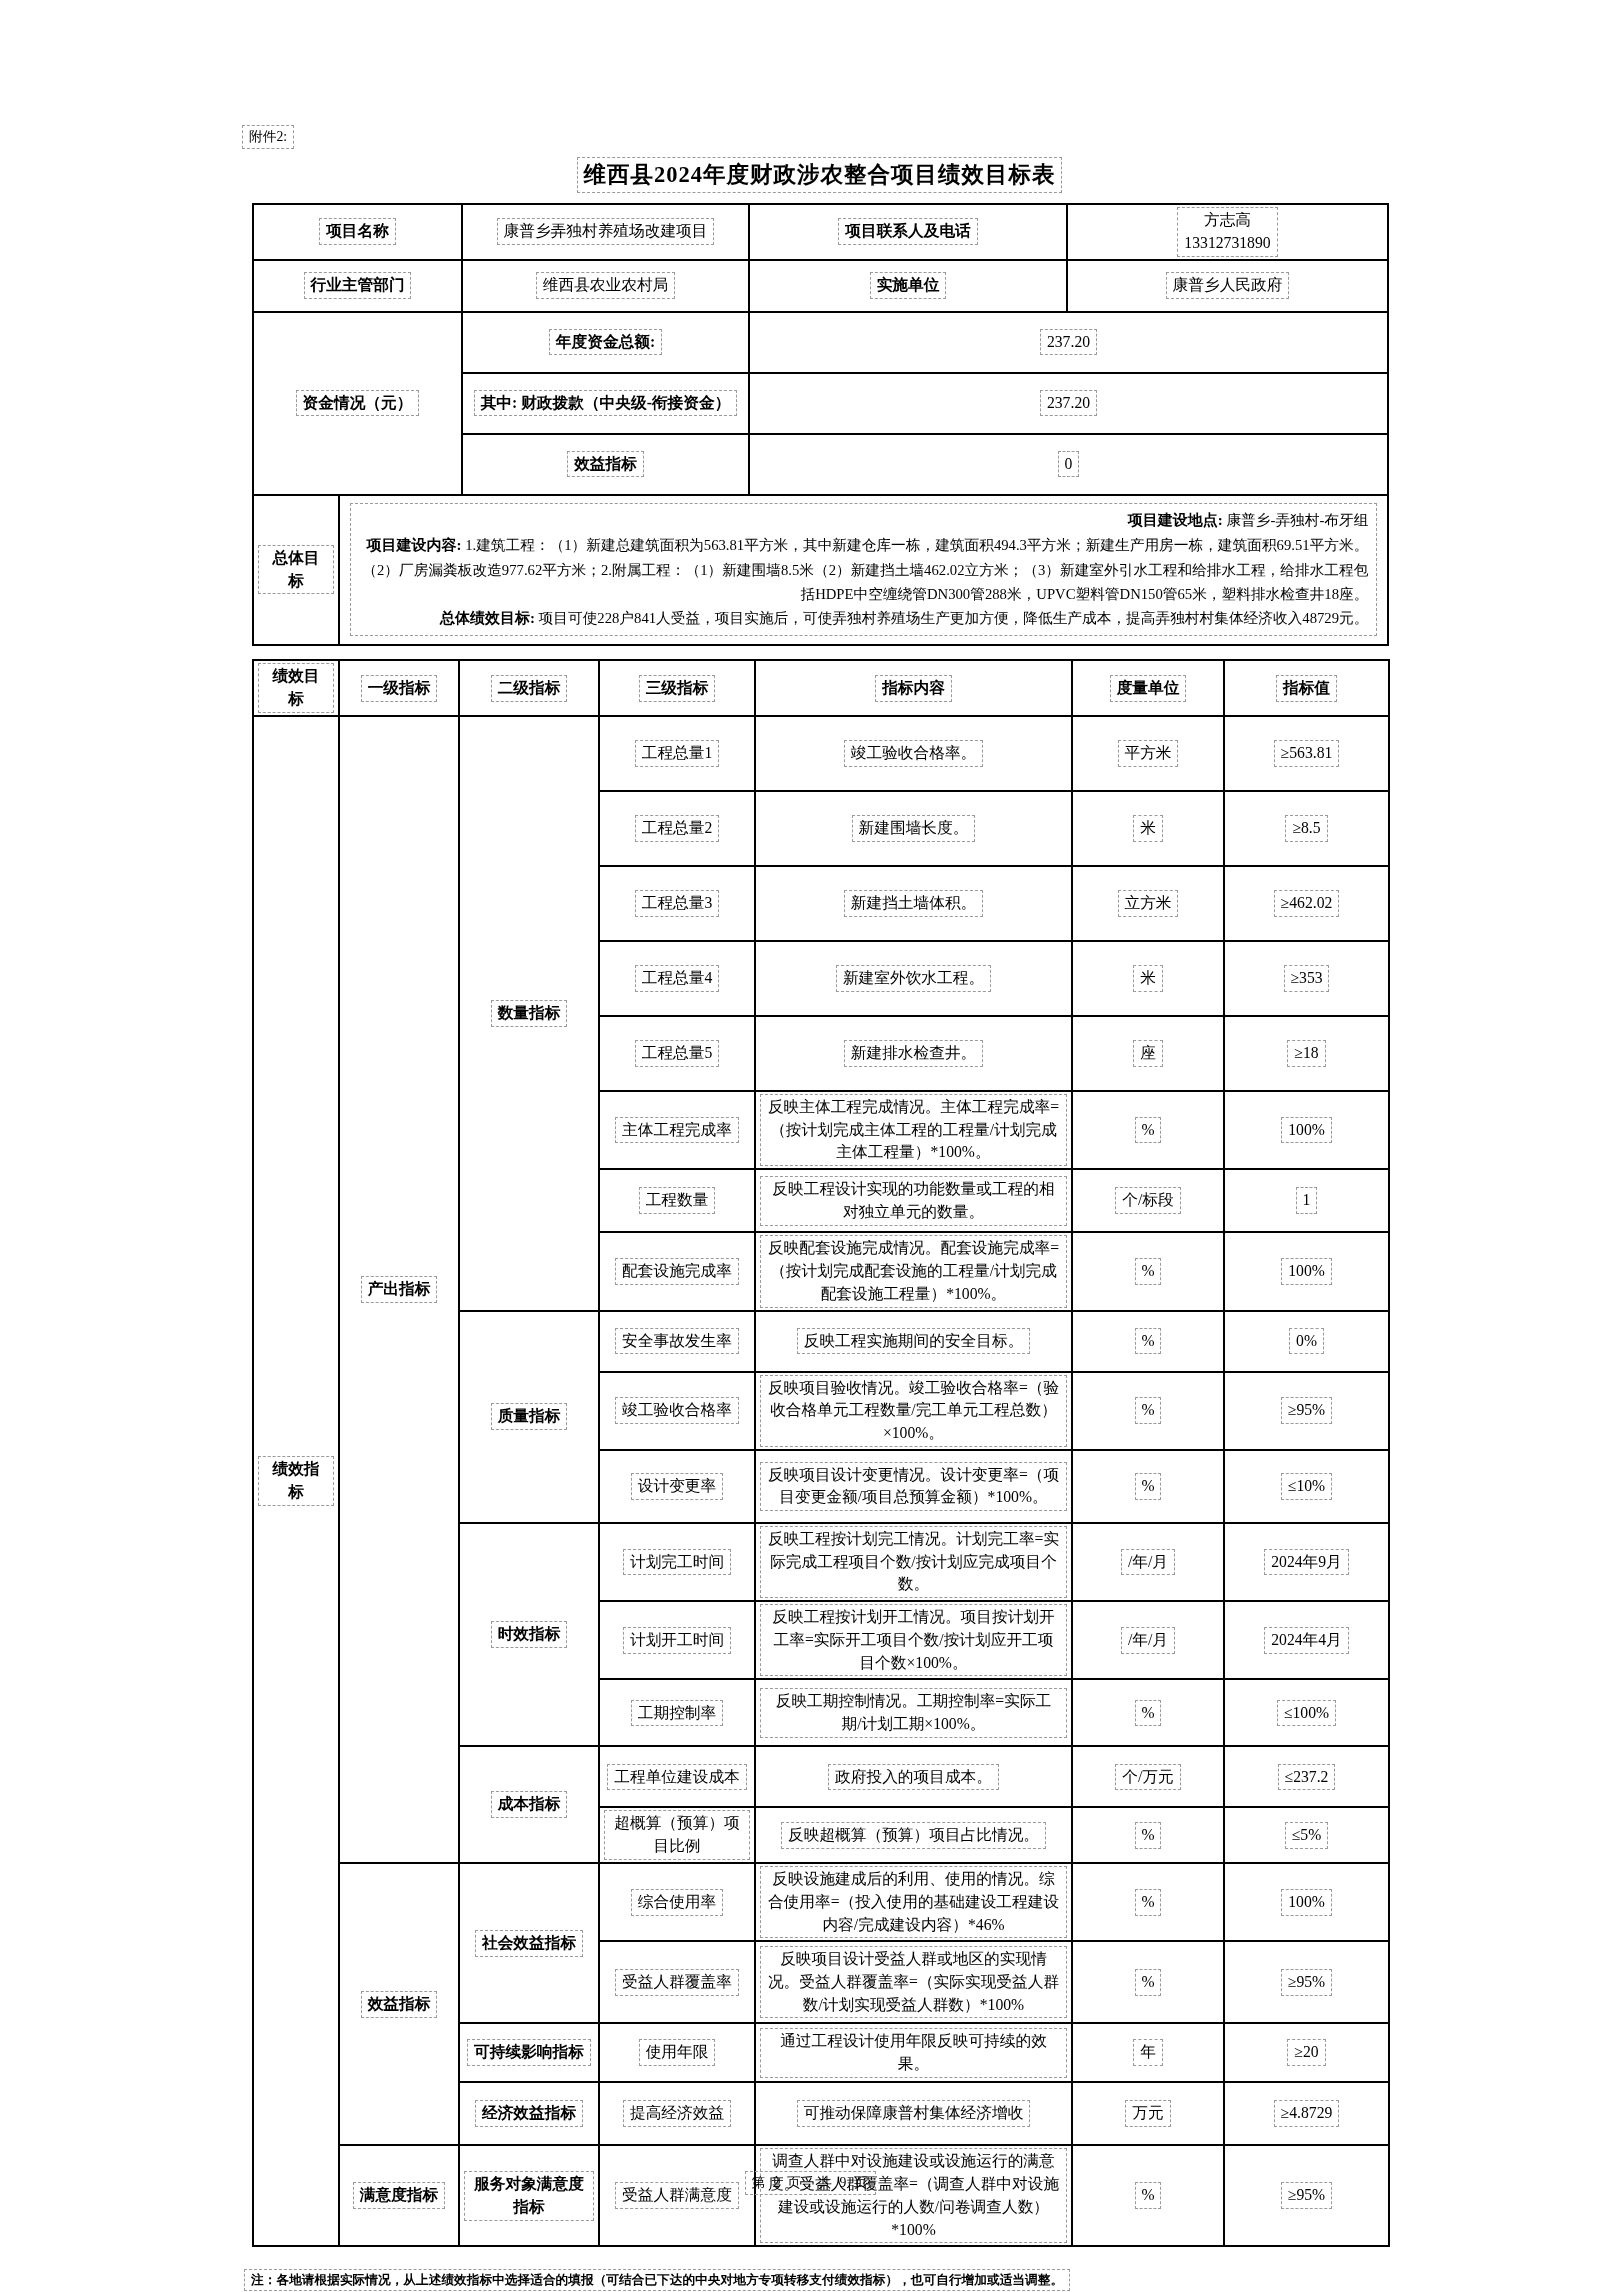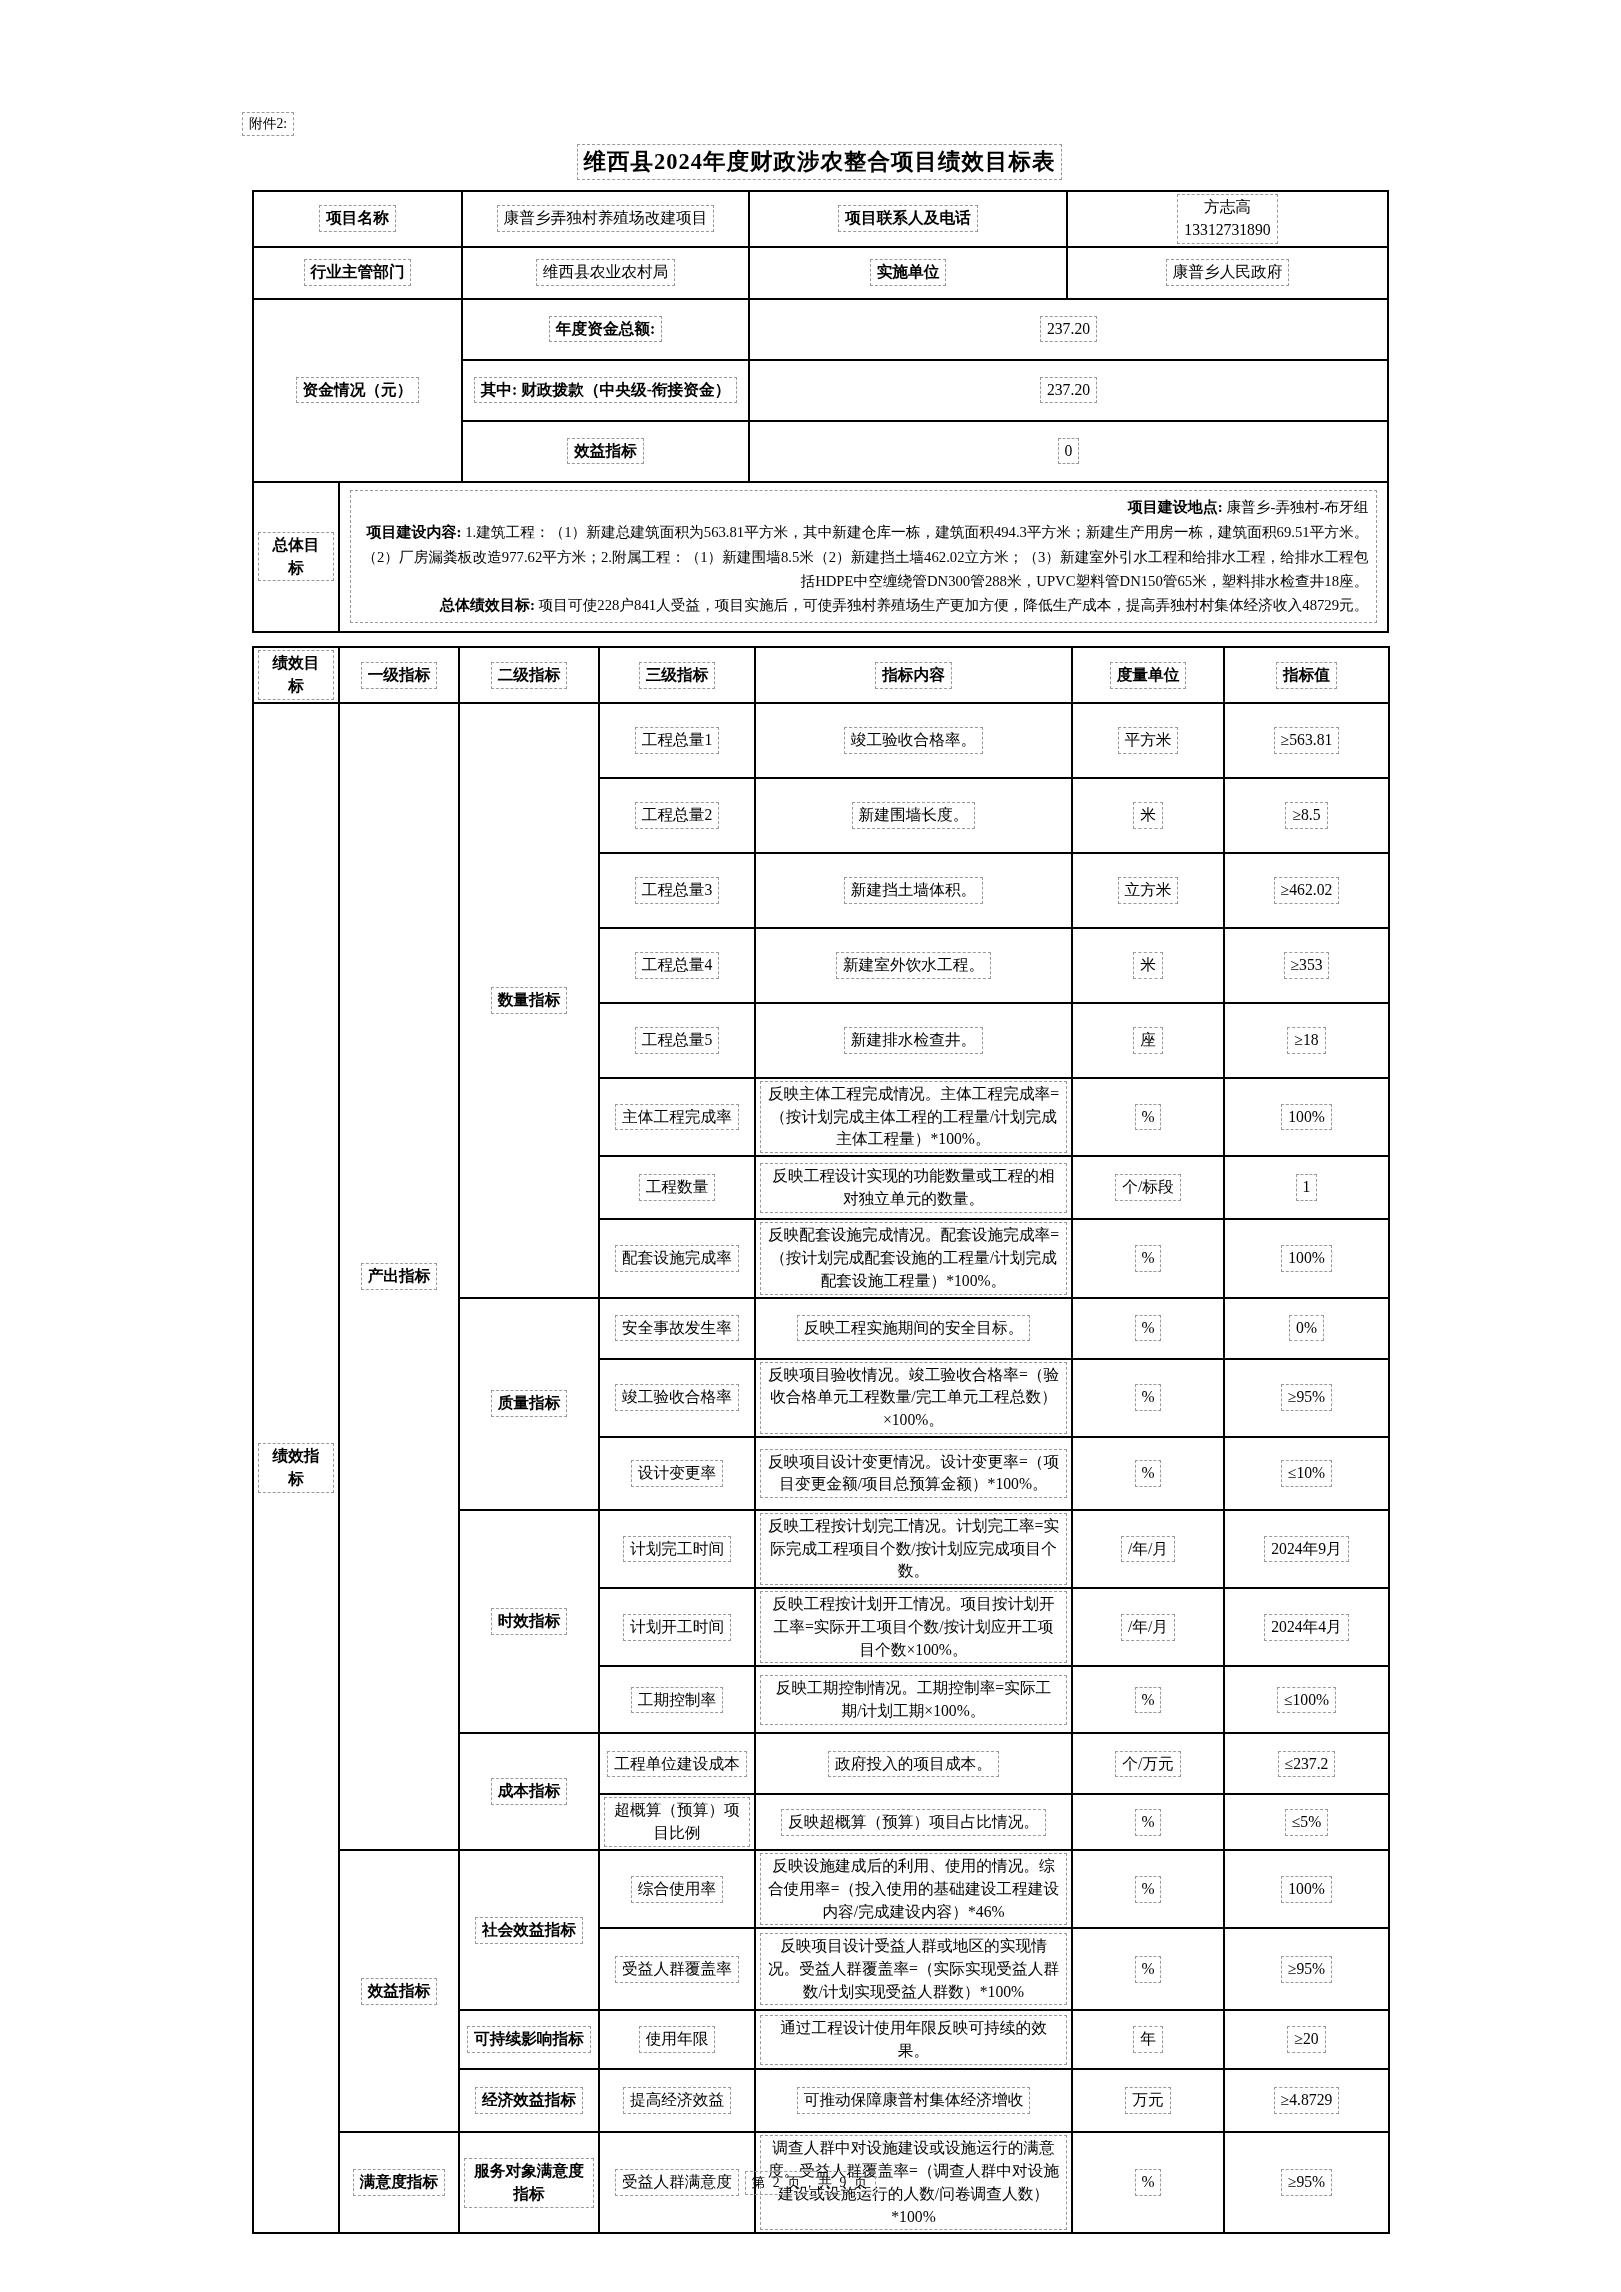--- a/index.html
+++ b/index.html
@@ -1,21 +1,21 @@
 <!DOCTYPE html>
 <html><head>
 <meta charset="utf-8">
 <style>
   html,body{margin:0;padding:0;background:#ffffff;}
   body{
     width:1621px;height:2293px;position:relative;
     font-family:"Liberation Serif","DejaVu Serif",serif;
     color:#000;
   }
-  .content{position:absolute;left:252px;top:112px;width:1135px;}
+  .content{position:absolute;left:252px;top:125px;width:1135px;}
   .attach{font-size:13.7px;margin-left:-9.8px;}
   .title-row{text-align:center;margin-top:7.8px;margin-bottom:9.8px;}
   .title{font-size:22.5px;font-weight:bold;letter-spacing:1px;}
   
   .db{display:inline-block;border:1px dashed #9a9a9a;padding:1px 5.9px;line-height:1.45;}
   .blk{display:block;}
   table.t{border-collapse:collapse;table-layout:fixed;width:1135px;}
   table.t td{border:2px solid #000;text-align:center;vertical-align:middle;padding:2px 3.9px;font-size:15.7px;}
   td.lbl{font-weight:bold;font-size:16.7px;}
   .goal-cell{text-align:left !important;padding:7.8px 9.8px !important;}
@@ -255,19 +255,22 @@
       <td class="lbl"><span class="db">满意度指标</span></td>
       <td class="lbl"><span class="db">服务对象满意度指标</span></td>
       <td><span class="db">受益人群满意度</span></td>
       <td><span class="db">调查人群中对设施建设或设施运行的满意度。受益人群覆盖率=（调查人群中对设施建设或设施运行的人数/问卷调查人数）*100%</span></td>
       <td><span class="db">%</span></td>
       <td><span class="db">≥95%</span></td>
     </tr>
   </tbody>
     </table>
 
+  <div class="note-row">
+    <span class="db note">注：各地请根据实际情况，从上述绩效指标中选择适合的填报（可结合已下达的中央对地方专项转移支付绩效指标），也可自行增加或适当调整。</span>
+  </div>
 
 </div>
 
 <div class="page-num">
   <span class="db">第 2 页，共 9 页</span>
 </div>
 
 
 </body></html>

